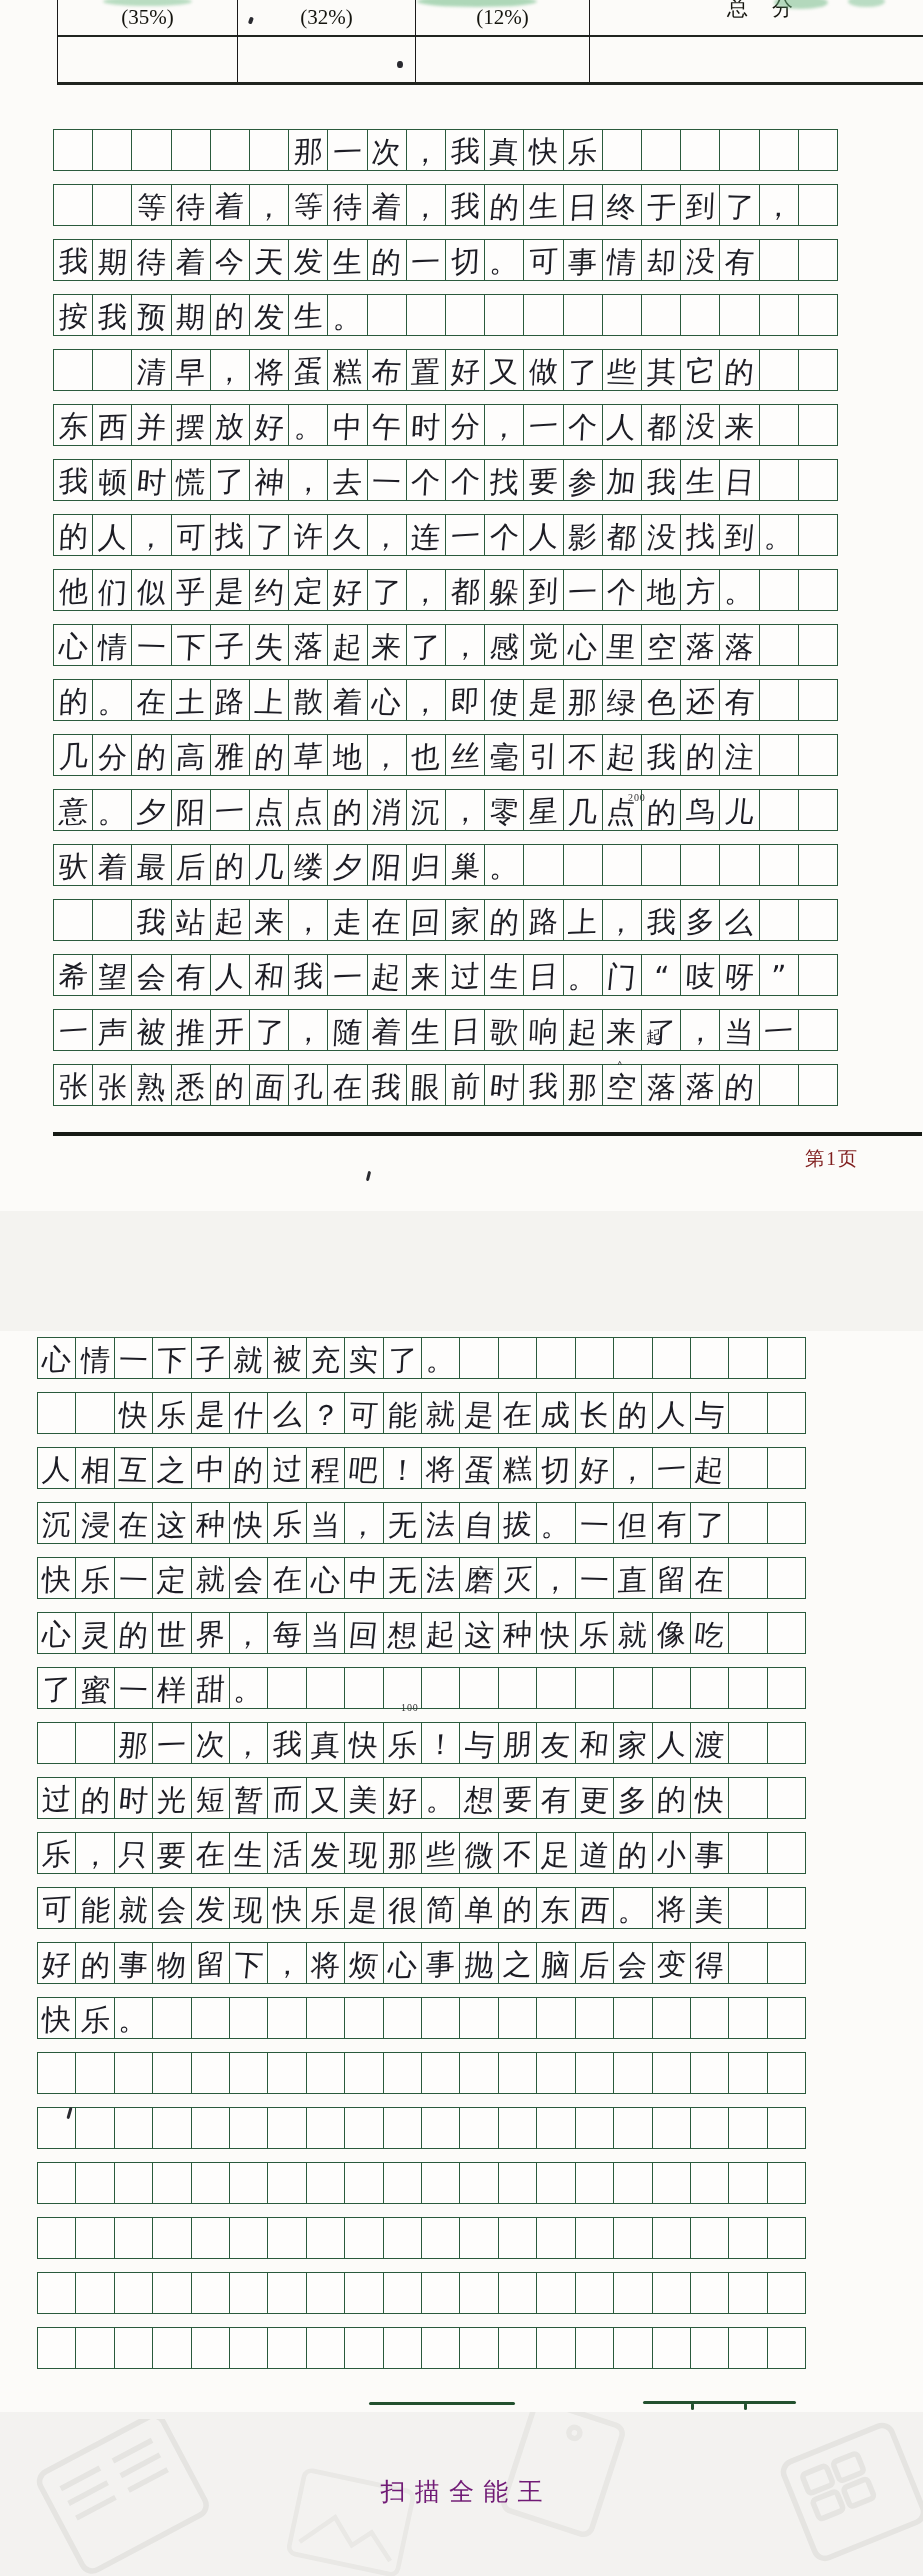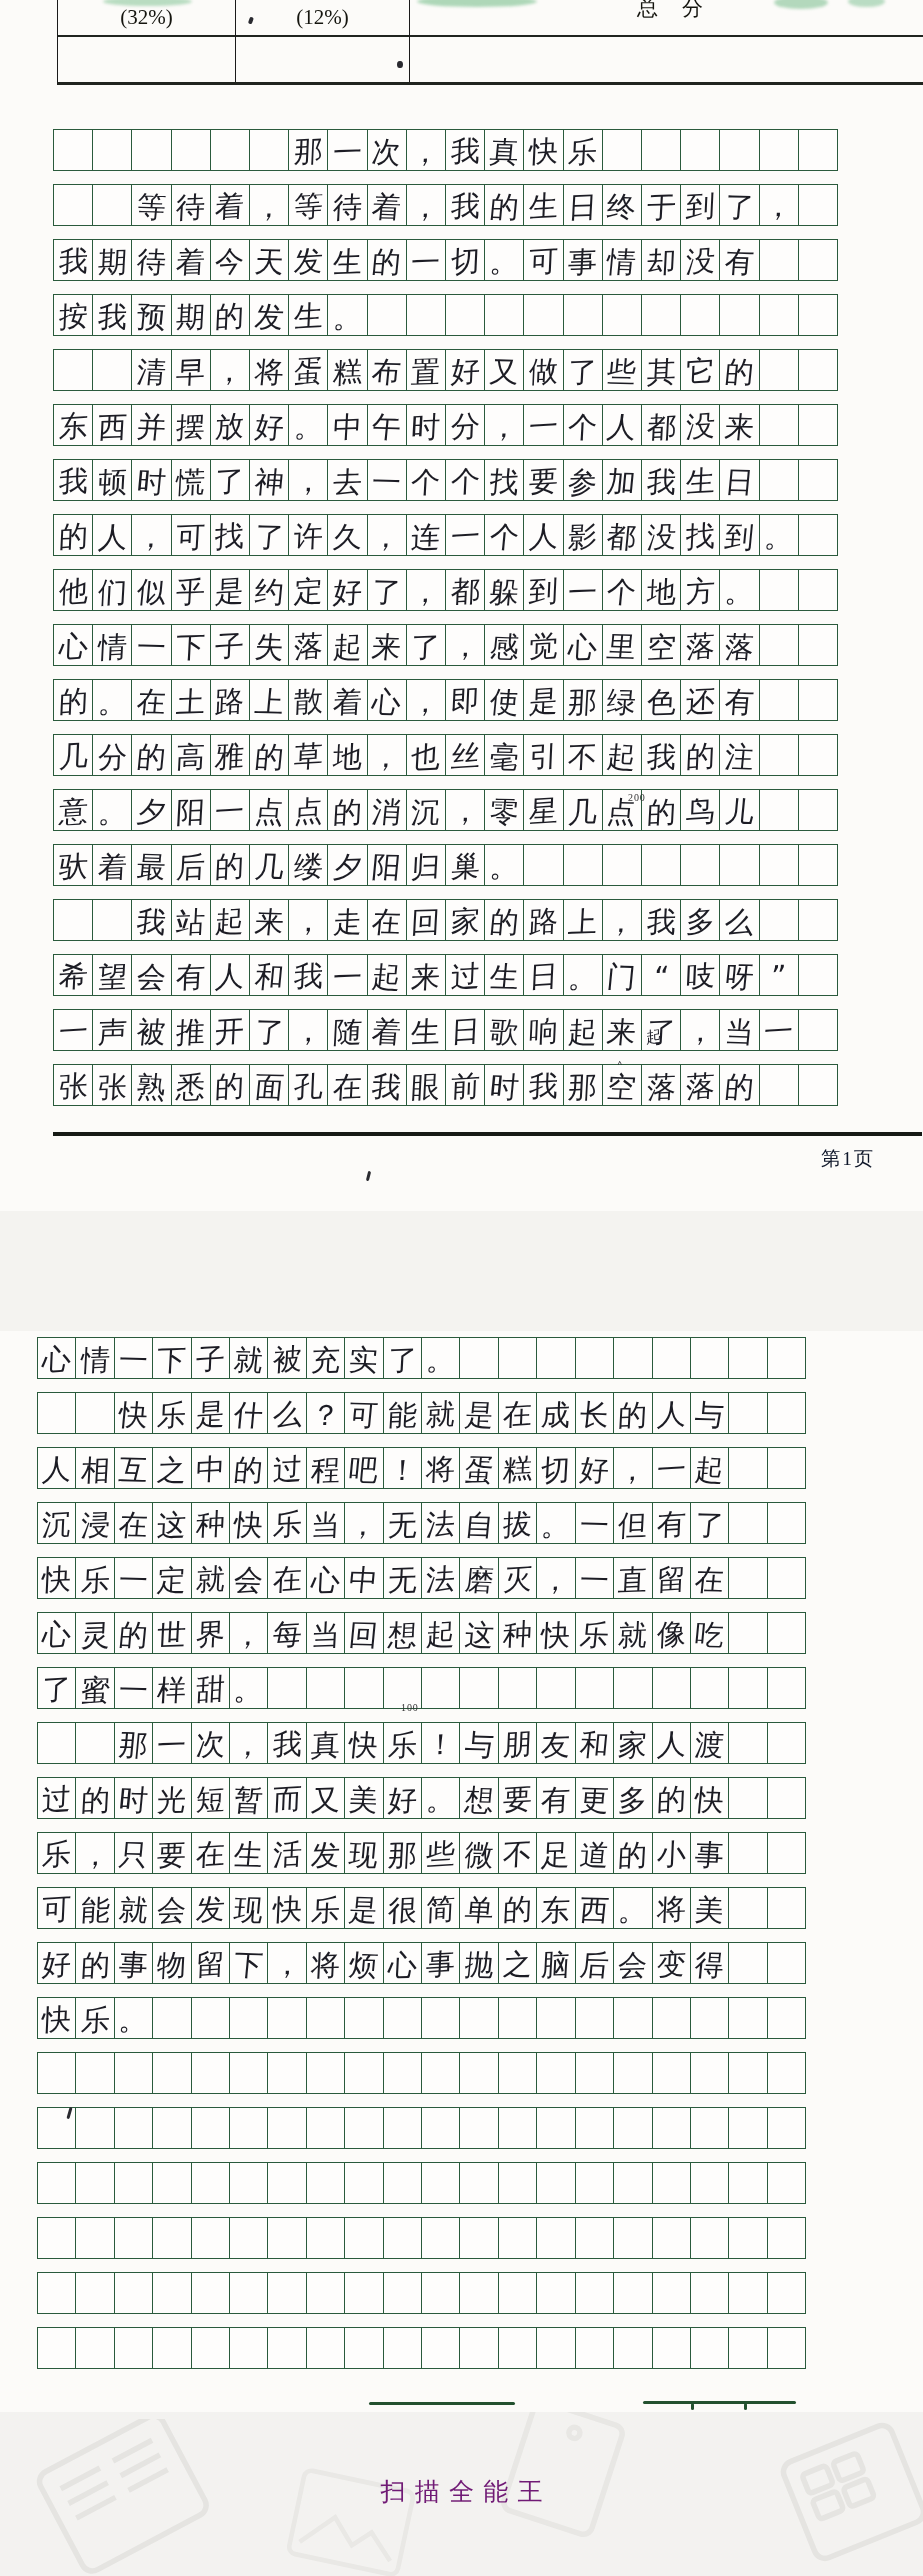--- a/index.html
+++ b/index.html
@@ -52,21 +52,21 @@
   .grid-cell:last-child{border-right:none;}
   .grid-cell span{display:block;transform:skewX(-5deg) rotate(-2deg);}
   .grid-cell:nth-child(odd) span{transform:skewX(-6deg) rotate(-3.5deg) translateY(-0.9px);}
   .grid-cell:nth-child(3n) span{transform:skewX(-4deg) rotate(1.5deg);}
   .count-marker{
     position:absolute;font-size:10px;color:#333;
     font-family:"Liberation Serif", serif;letter-spacing:0.9px;
   }
   .page-label{
     position:absolute;font-family:"Liberation Serif", serif;
-    font-size:19.4px;color:#0f172a;letter-spacing:1.8px;margin-left:16px;
+    font-size:19.4px;color:#7f1d1d;letter-spacing:1.8px;
   }
   .thick-rule{position:absolute;background:#161a15;}
   .pen-mark{position:absolute;background:#2a2a30;}
   .insert-mark{
     position:absolute;font-size:15.7px;color:#20202a;
     font-family:"DejaVu Sans", sans-serif;
     transform:rotate(-8deg) skewX(-6deg);
   }
   .caret-mark{position:absolute;font-size:12px;color:#20202a;transform:rotate(-4deg);}
   .page-gap{position:absolute;left:0;width:923px;background:#f4f3f0;}
@@ -80,20 +80,24 @@
     position:absolute;left:0;top:63px;width:100%;text-align:center;
     font-size:25px;color:#701a75;letter-spacing:9.2px;text-indent:9.2px;
     font-family:"Liberation Sans", sans-serif;
   }
   .doodle{position:absolute;opacity:0.9;}
 </style>
 </head>
 <body>
 
 <div class="score-table">
+  <div class="score-col" style="width:180px">
+    <div class="score-head">(35%)</div>
+    <div class="score-hline"></div>
+  </div>
   <div class="score-col" style="width:178px">
     <div class="score-head">(32%)</div>
     <div class="score-hline"></div>
   </div>
   <div class="score-col" style="width:174px">
     <div class="score-head">(12%)</div>
     <div class="score-hline"></div>
   </div>
   <div class="score-col" style="flex:1">
     <div class="score-head cut">总分</div>

